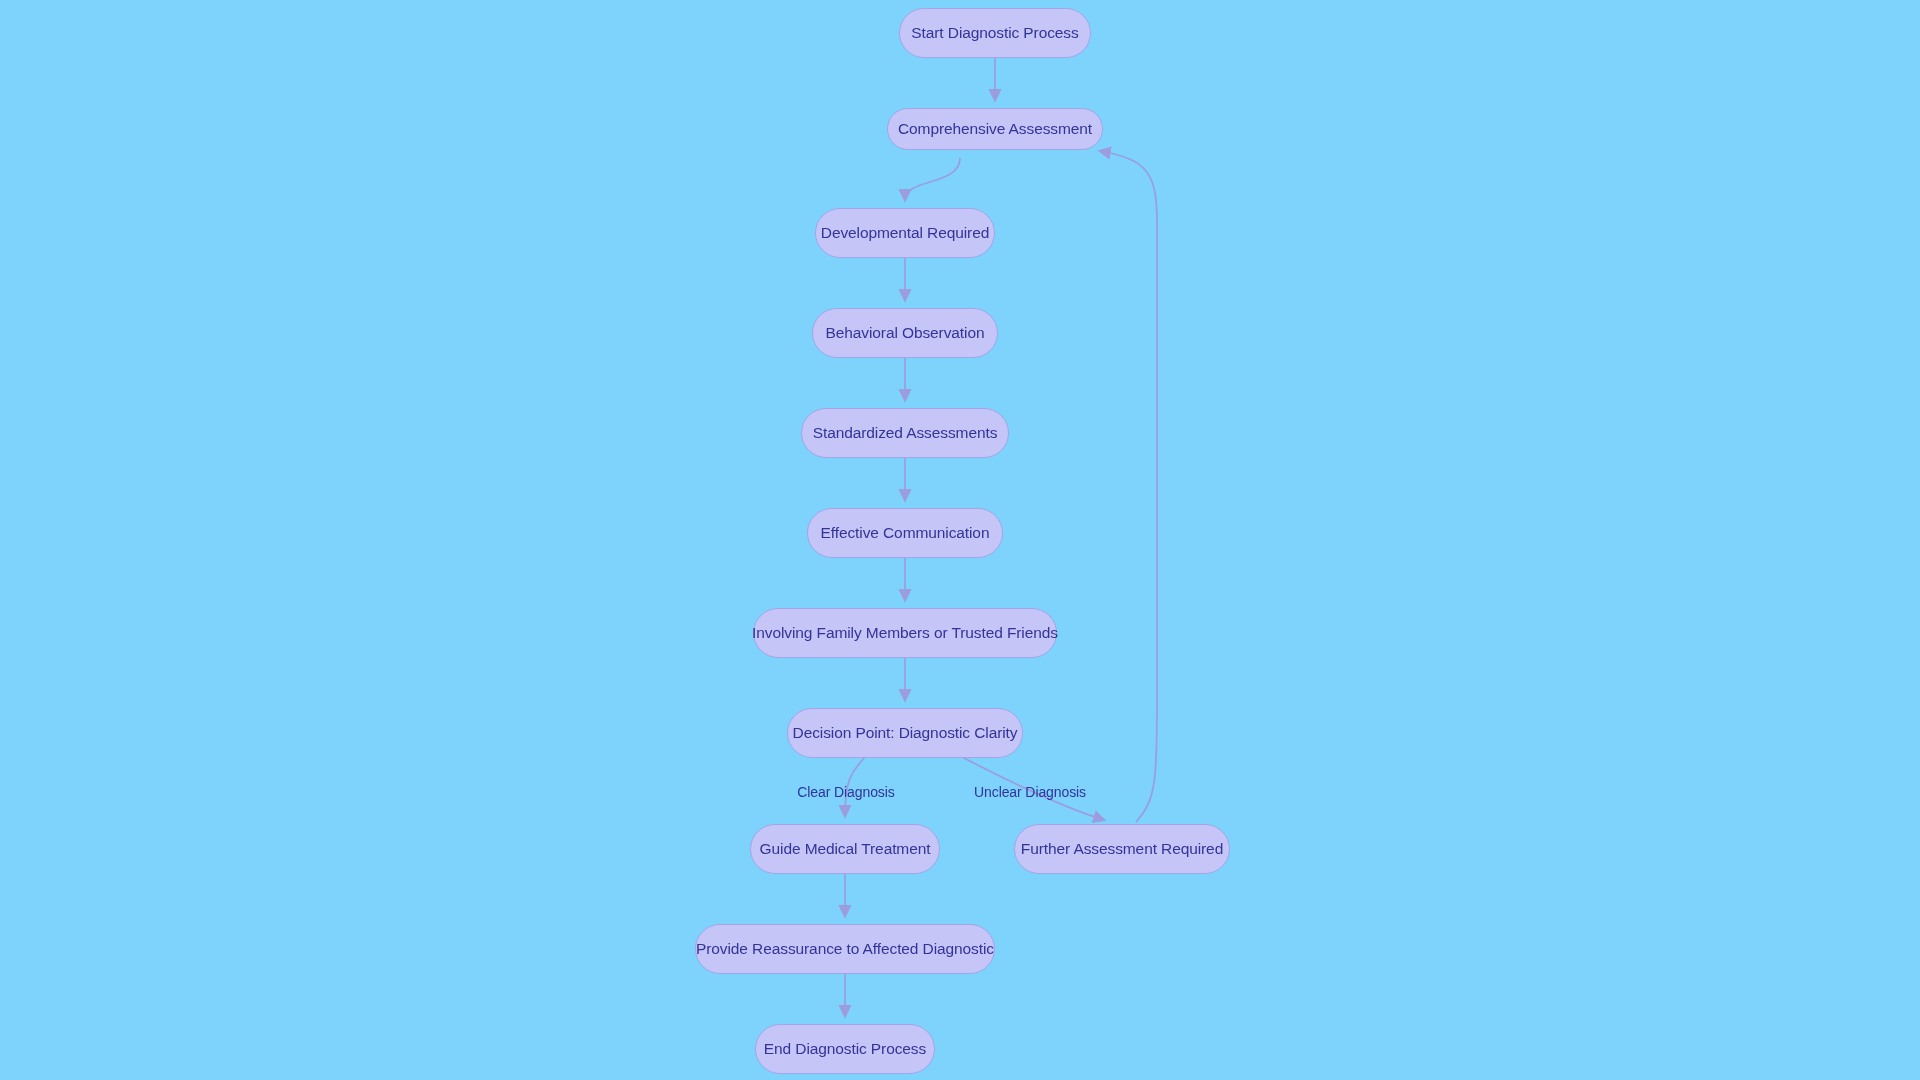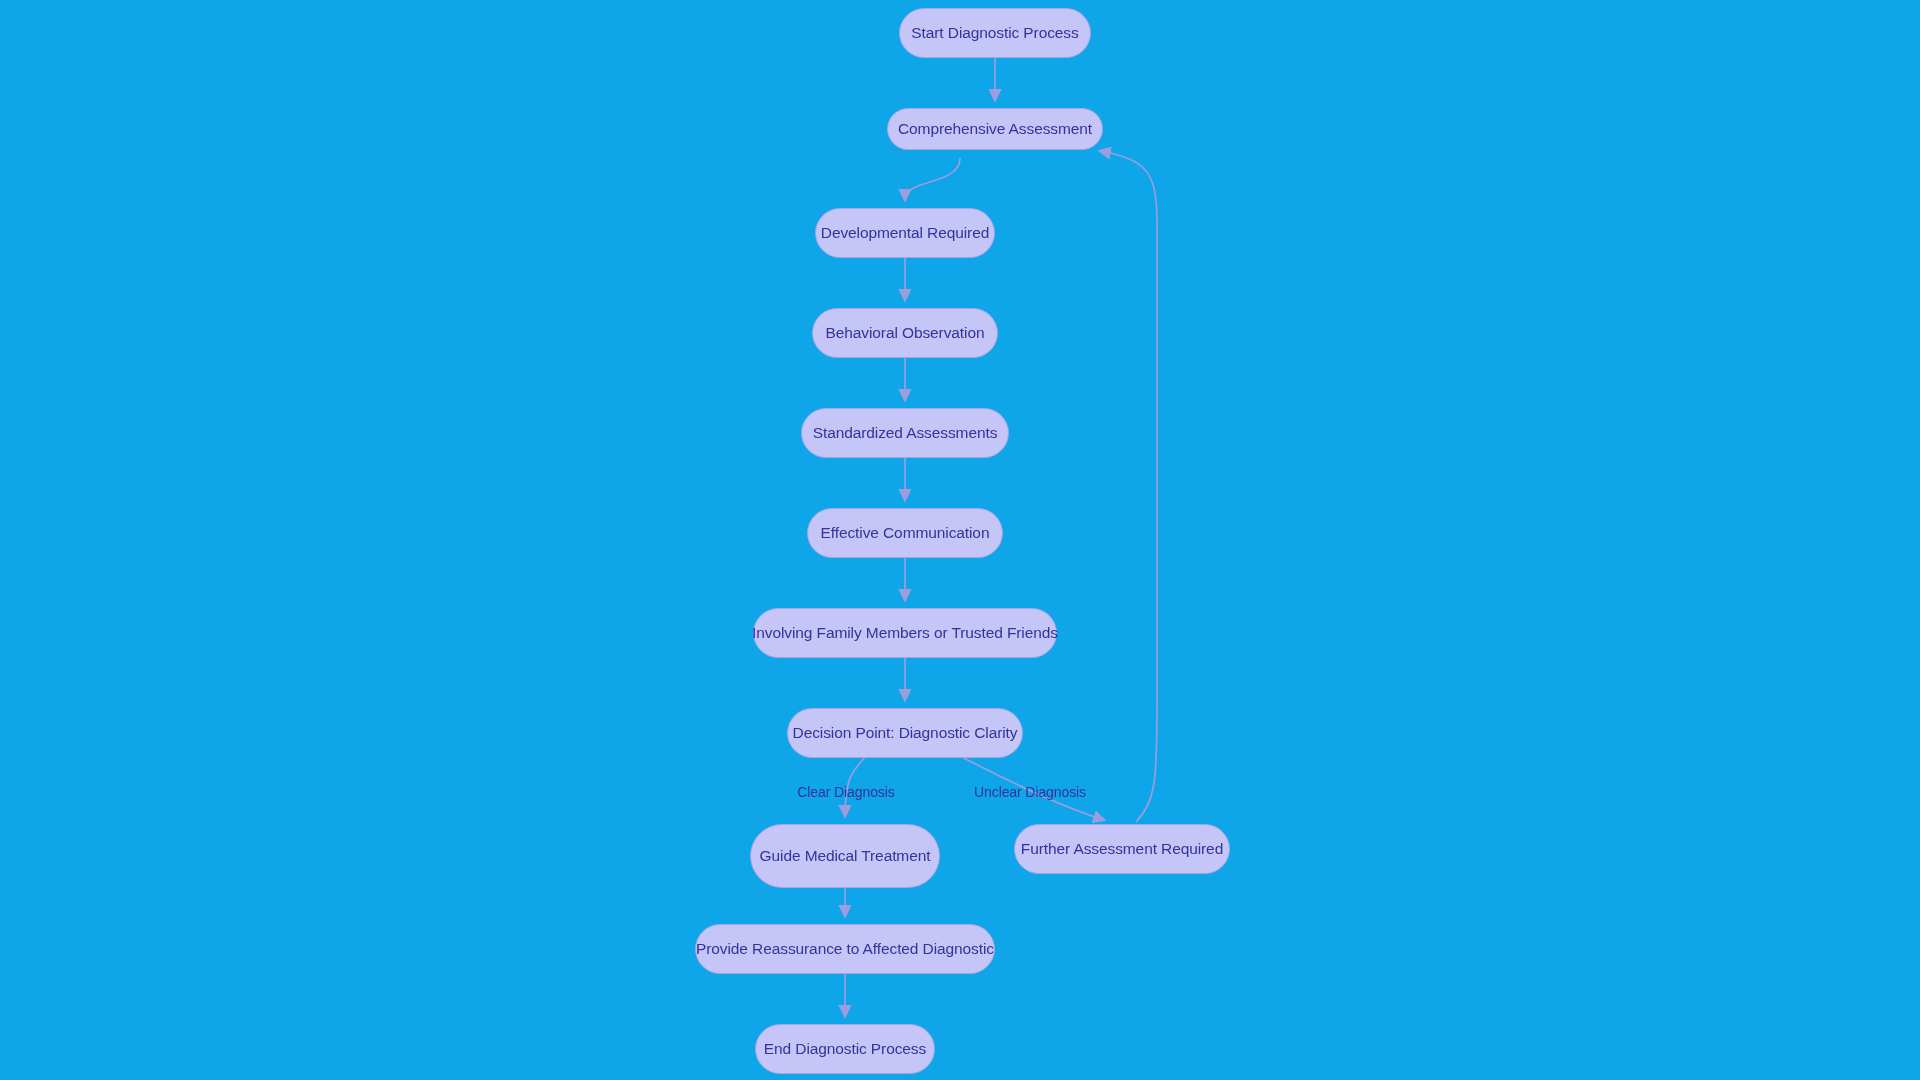--- a/index.html
+++ b/index.html
@@ -10,21 +10,21 @@
   body {
     width: 1920px;
     height: 1080px;
     overflow: hidden;
     font-family: "Liberation Sans", "DejaVu Sans", sans-serif;
   }
   #flowchart-canvas {
     position: relative;
     width: 1920px;
     height: 1080px;
-    background: #0ea5e9;
+    background: #7dd3fc;
   }
   #edge-layer {
     position: absolute;
     left: 0;
     top: 0;
     width: 1920px;
     height: 1080px;
   }
   .node {
     position: absolute;
@@ -110,21 +110,21 @@
   </div>
 
   <div class="node" style="left:753px; top:608px; width:304px; height:50px;justify-content:center;">
     <span class="node-label">Involving Family Members or Trusted Friends</span>
   </div>
 
   <div class="node" style="left:787px; top:708px; width:236px; height:50px;">
     <span class="node-label">Decision Point: Diagnostic Clarity</span>
   </div>
 
-  <div class="node" style="left:750px; top:824px; width:190px; height:64px;">
+  <div class="node" style="left:750px; top:824px; width:190px; height:50px;">
     <span class="node-label">Guide Medical Treatment</span>
   </div>
 
   <div class="node" style="left:1014px; top:824px; width:216px; height:50px;">
     <span class="node-label">Further Assessment Required</span>
   </div>
 
   <div class="node" style="left:695px; top:924px; width:300px; height:50px;">
     <span class="node-label">Provide Reassurance to Affected Diagnostic</span>
   </div>

